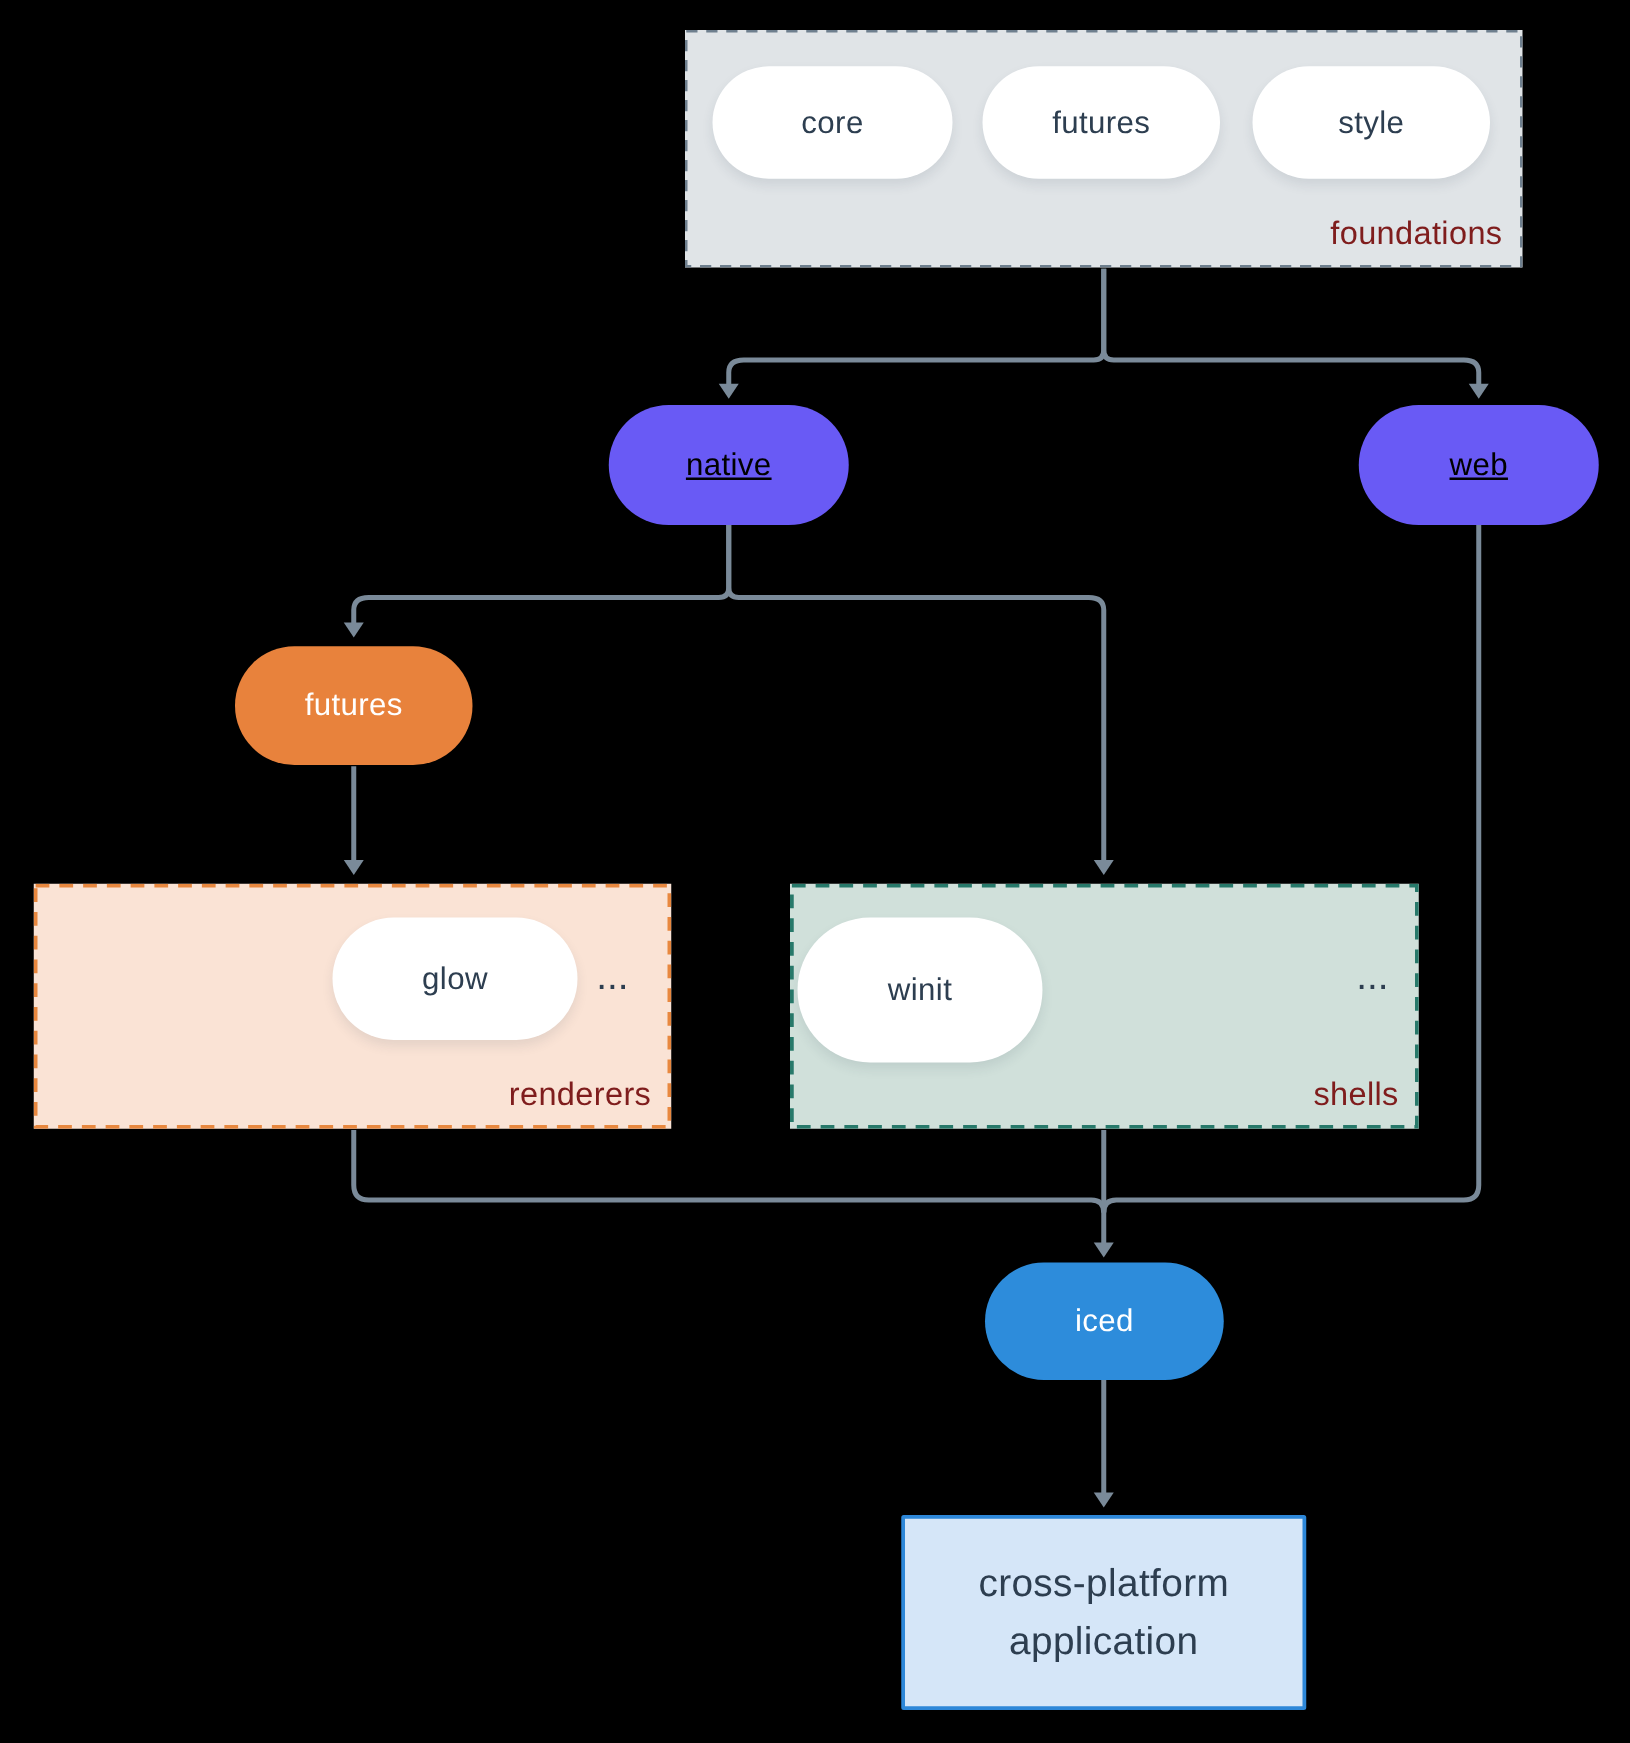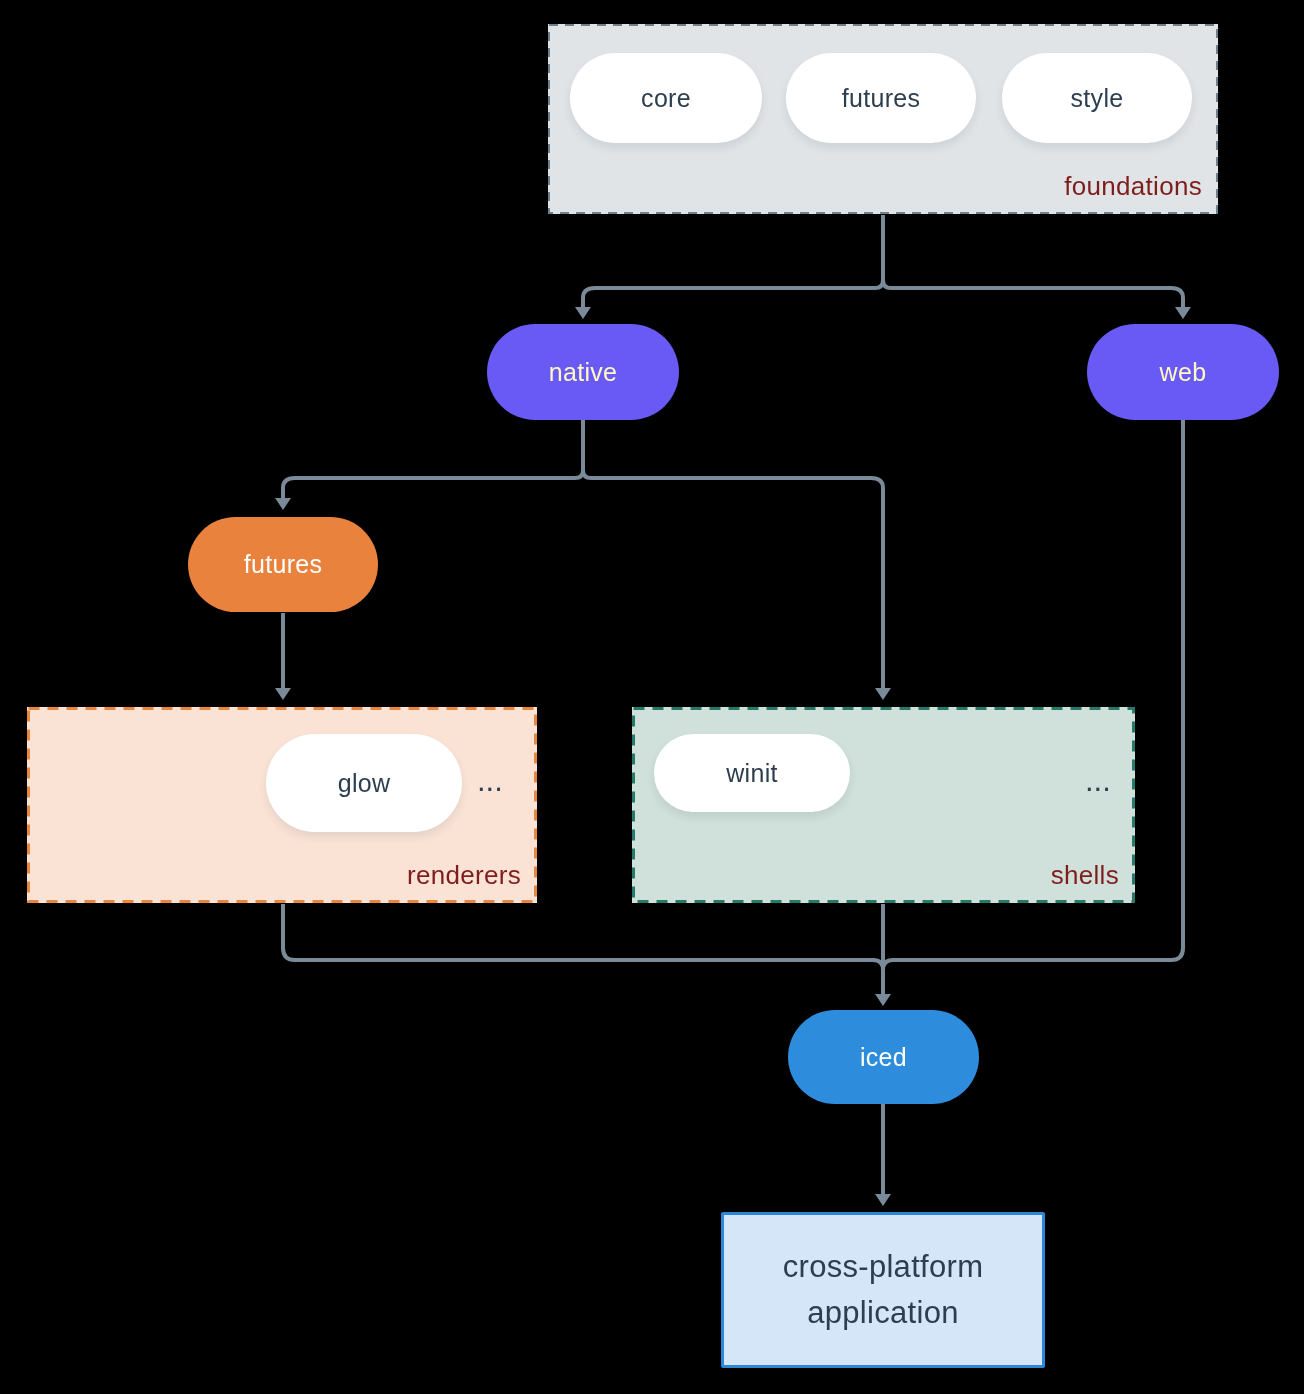--- a/index.html
+++ b/index.html
@@ -13,21 +13,21 @@
   .group-label{
     position:absolute;right:16px;bottom:12px;font-size:26px;color:#7f1d1d;letter-spacing:.3px;
   }
   .pill{
     position:absolute;display:flex;align-items:center;justify-content:center;
     border-radius:60px;font-size:25px;letter-spacing:.3px;
   }
   .pill.white{
     background:#ffffff;color:#2d3e50;box-shadow:0 5px 9px rgba(40,60,80,.10);
   }
-  .pill.purple{background:#695af5;color:#fef9c3;}
+  .pill.purple{background:#695af5;color:#000000;text-decoration:underline;}
   .pill.orange{background:#e8823c;color:#ffffff;}
   .pill.blue{background:#2d8cdb;color:#ffffff;align-items:center;}
   .ellipsis{
     position:absolute;font-size:31px;color:#2d3e50;
   }
   
   .g-foundations{left:548px;top:24px;width:670px;height:190px;background:#e0e4e7;}
   .g-renderers{left:27px;top:707px;width:510px;height:196px;background:#fae3d5;}
   .g-shells{left:632px;top:707px;width:503px;height:196px;background:#d0e0da;}
   
@@ -97,21 +97,21 @@
       <span>glow</span>
     </div>
     <span class="ellipsis" style="left:450px;top:56px;">...</span>
     <div class="group-label">renderers</div>
   </div>
 
   <div class="group g-shells">
     <svg class="group-bg" width="503" height="196" viewBox="0 0 503 196" preserveAspectRatio="none">
       <rect x="1.5" y="1.5" width="500" height="193" fill="none" stroke="#27796a" stroke-width="3" stroke-dasharray="11 8"></rect>
     </svg>
-    <div class="pill white" style="left:22px;top:27px;width:196px;height:78px;">
+    <div class="pill white" style="left:6px;top:27px;width:196px;height:116px;">
       <span>winit</span>
     </div>
     <span class="ellipsis" style="left:453px;top:56px;">...</span>
     <div class="group-label">shells</div>
   </div>
 
   <div class="pill blue" style="left:788px;top:1010px;width:191px;height:94px;">
     <span>iced</span>
   </div>
 

